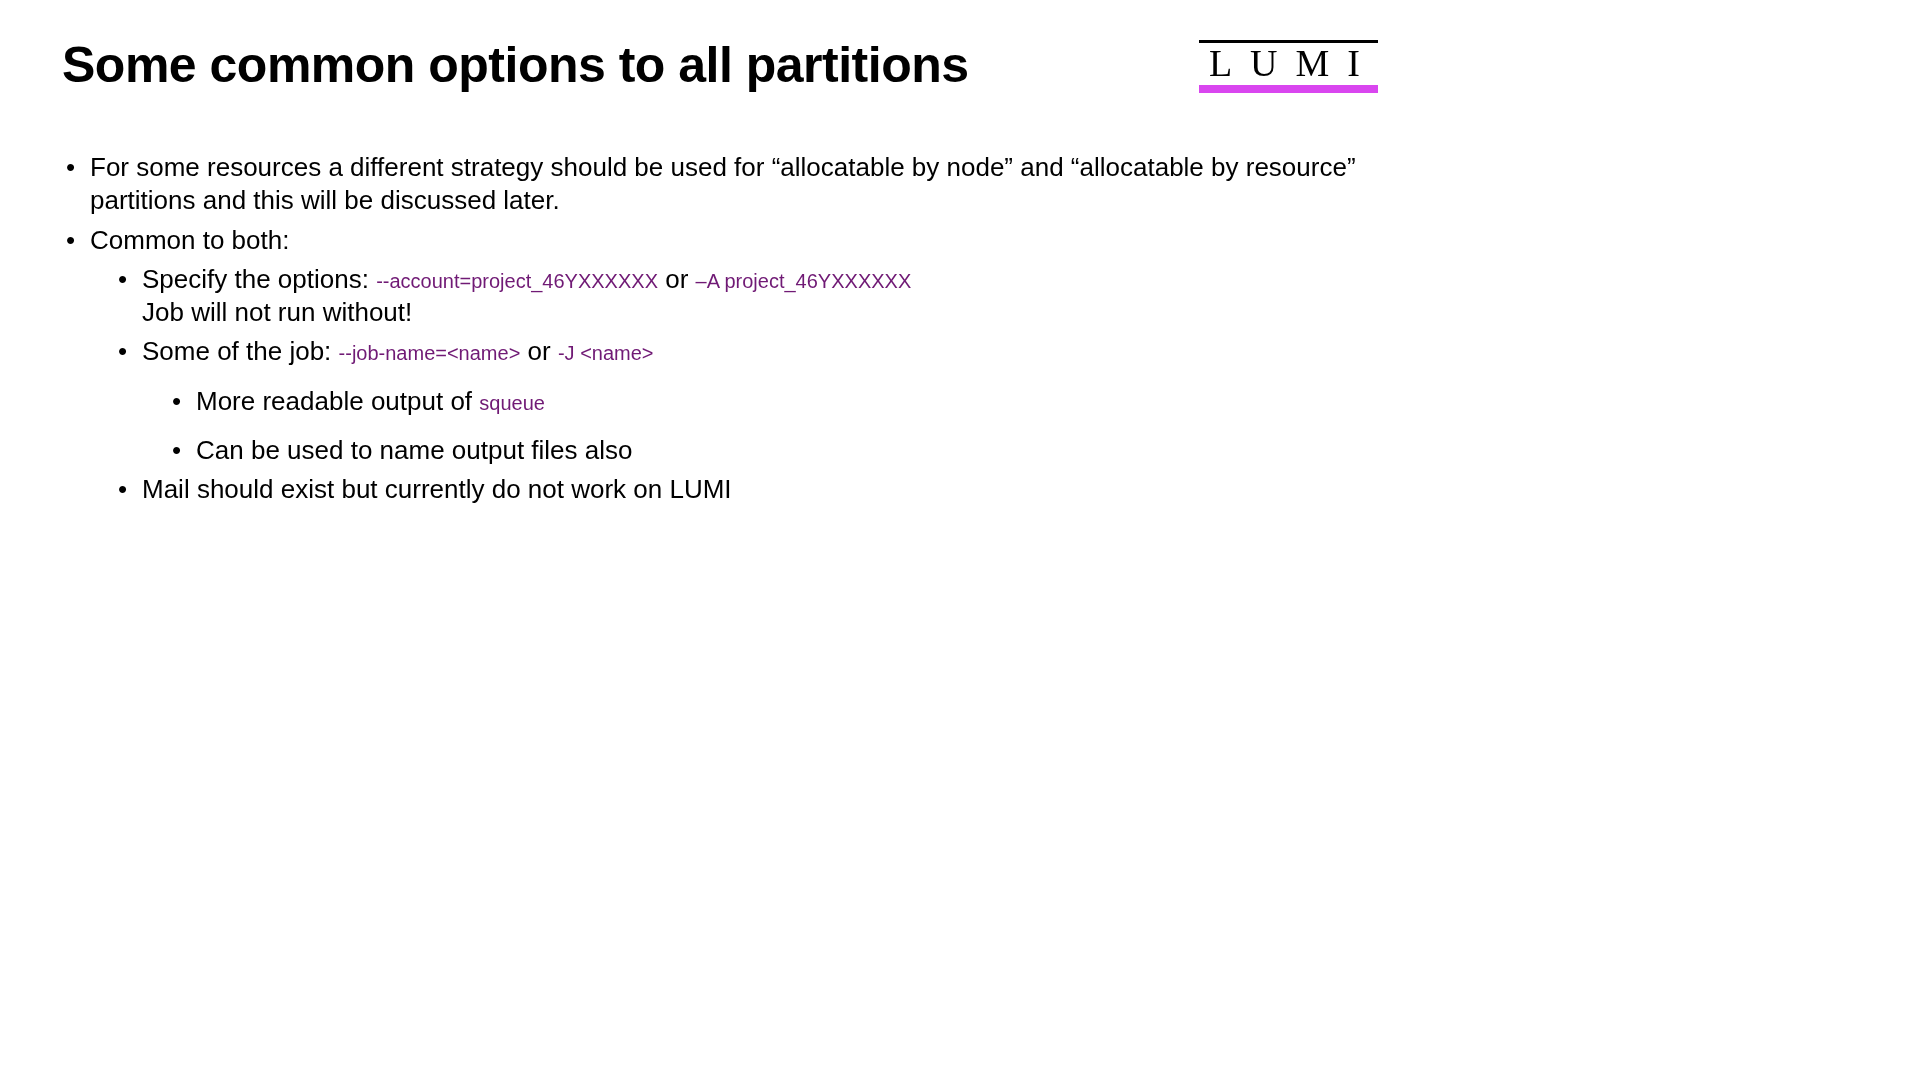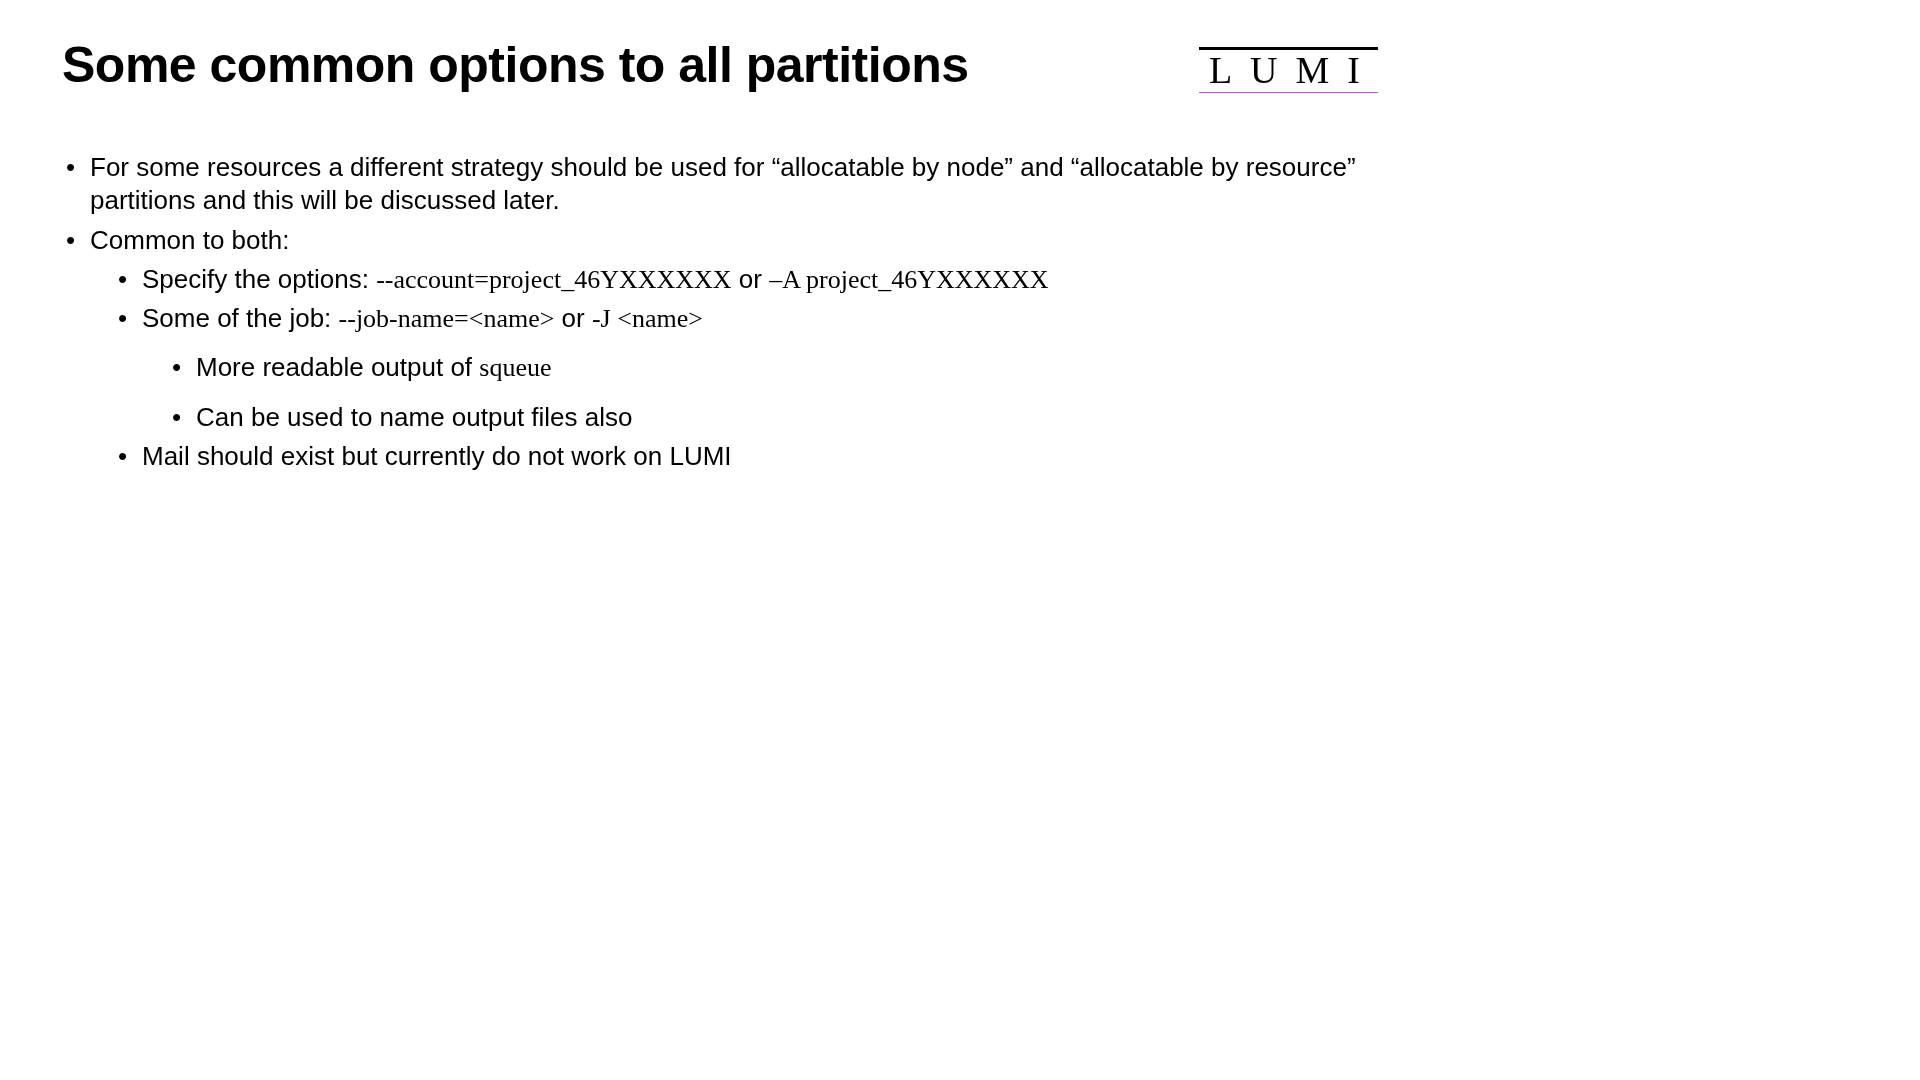--- a/index.html
+++ b/index.html
@@ -15,36 +15,36 @@
       color: #000;
       position: relative;
       overflow: hidden;
     }
     .slide {
       padding: 38px 62px 40px 62px;
     }
     .header-row {
       display: flex;
       justify-content: space-between;
-      align-items: flex-end;
+      align-items: center;
     }
     .title {
       font-family: 'Arial Black', 'Segoe UI Black', sans-serif;
       font-weight: 900;
       font-size: 50px;
       line-height: 1.1;
       letter-spacing: -0.5px;
     }
     .logo {
       font-family: 'Times New Roman', serif;
       font-size: 38px;
       letter-spacing: 18px;
       font-weight: 400;
       border-top: 3px solid #000;
-      border-bottom: 1px solid #d946ef;
+      border-bottom: 8px solid #d946ef;
       padding: 0 0 0 10px;
       line-height: 1.1;
       margin-top: 2px;
     }
     .content {
       margin-top: 58px;
       font-size: 26px;
       line-height: 1.28;
     }
     ul {
@@ -86,23 +86,23 @@
       margin-top: 16px;
     }
     ul.level3 > li::before {
       content: "•";
       position: absolute;
       left: 2px;
       top: 0;
       font-size: 26px;
     }
     .code {
-      font-family: Liberation Serif, serif;
-      color: #000000;
-      font-size: 26px;
+      font-family: Liberation Sans, sans-serif;
+      color: #701a75;
+      font-size: 20px;
     }
     .cont {
       display: block;
     }
   </style>
 </head>
 <body>
 
 <div class="slide">
   <div class="header-row">
@@ -113,20 +113,21 @@
   <div class="content">
     <ul class="level1">
       <li>
         <span>For some resources a different strategy should be used for “allocatable by node” and “allocatable by resource” partitions and this will be discussed later.</span>
       </li>
       <li>
         <span>Common to both:</span>
         <ul class="level2">
           <li>
             <span>Specify the options: </span><span class="code">--account=project_46YXXXXXX</span><span> or </span><span class="code">–A project_46YXXXXXX</span>
+            <span class="cont">Job will not run without!</span>
           </li>
           <li>
             <span>Some of the job: </span><span class="code">--job-name=&lt;name&gt;</span><span> or </span><span class="code">-J &lt;name&gt;</span>
             <ul class="level3">
               <li>
                 <span>More readable output of </span><span class="code">squeue</span>
               </li>
               <li>
                 <span>Can be used to name output files also</span>
               </li>

